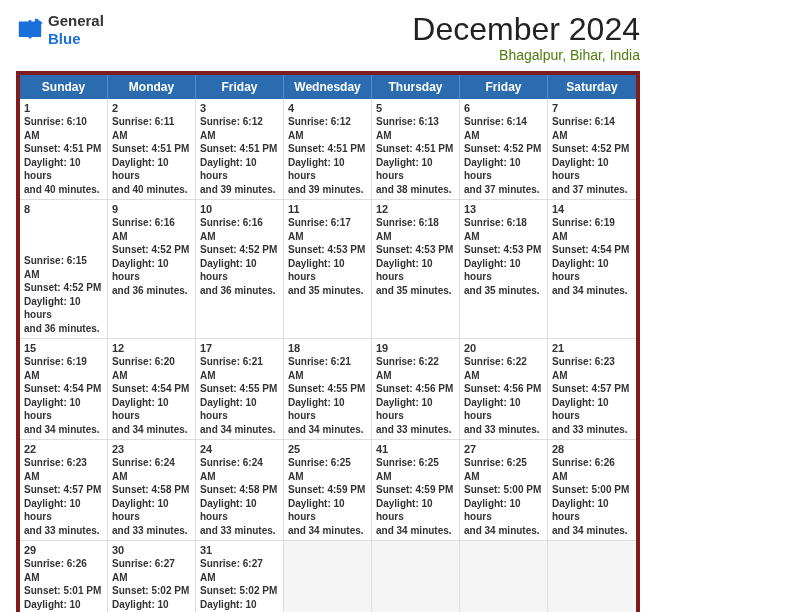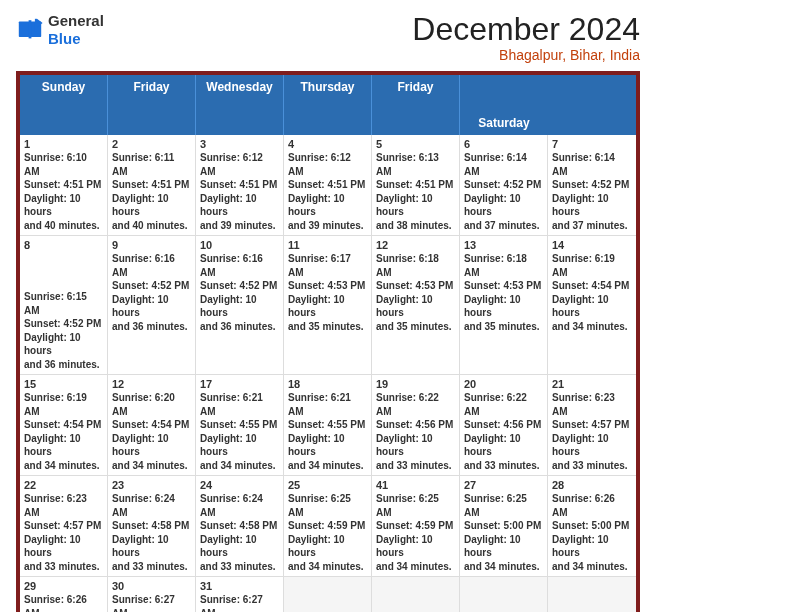--- a/index.html
+++ b/index.html
@@ -48,42 +48,42 @@
       text-align: right;
     }
     .month-title {
       font-size: 32px;
       font-weight: normal;
       color: #222;
       line-height: 1.1;
     }
     .location-title {
       font-size: 14px;
-      color: #c2410c;
+      color: #4d7c0f;
     }
     .calendar {
       flex: 1;
       display: flex;
       flex-direction: column;
       border: 4px solid #7f1d1d;
     }
     .cal-header {
       display: grid;
       grid-template-columns: repeat(7, 1fr);
       background: #2b6cb0;
     }
     .cal-header-cell {
       color: #fff;
       font-weight: bold;
       font-size: 12px;
       text-align: center;
       padding: 5px 2px;
       border-right: 1px solid #4a90d9;
     }
-    .cal-header-cell:last-child { border-right: none; margin-top: 36px; }
+    .cal-header-cell:last-child { border-right: none; }
     .cal-body {
       flex: 1;
       display: flex;
       flex-direction: column;
     }
     .cal-row {
       display: grid;
       grid-template-columns: repeat(7, 1fr);
       flex: 1;
       border-top: 1px solid #ddd;
@@ -136,20 +136,21 @@
     </div>
     <div class="title-block">
       <div class="month-title">December 2024</div>
       <div class="location-title">Bhagalpur, Bihar, India</div>
     </div>
   </div>
 
   <div class="calendar">
     <div class="cal-header">
       <div class="cal-header-cell">Sunday</div>
+      <div class="cal-header-cell">Monday</div>
       <div class="cal-header-cell">Friday</div>
       <div class="cal-header-cell">Wednesday</div>
       <div class="cal-header-cell">Thursday</div>
       <div class="cal-header-cell">Friday</div>
       <div class="cal-header-cell">Saturday</div>
     </div>
     <div class="cal-body" id="cal-body">
     <div class="cal-row">
           <div class="cal-cell">
             <span class="day-num">1</span>

